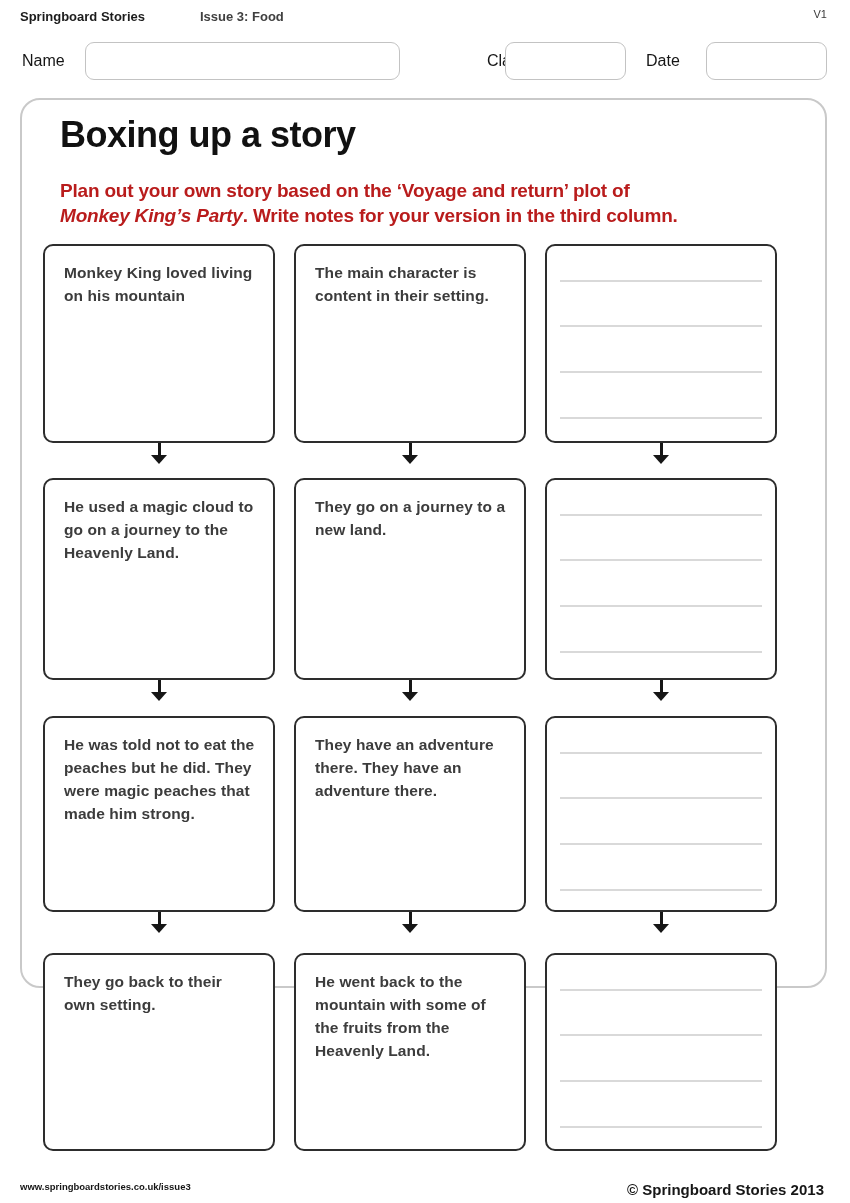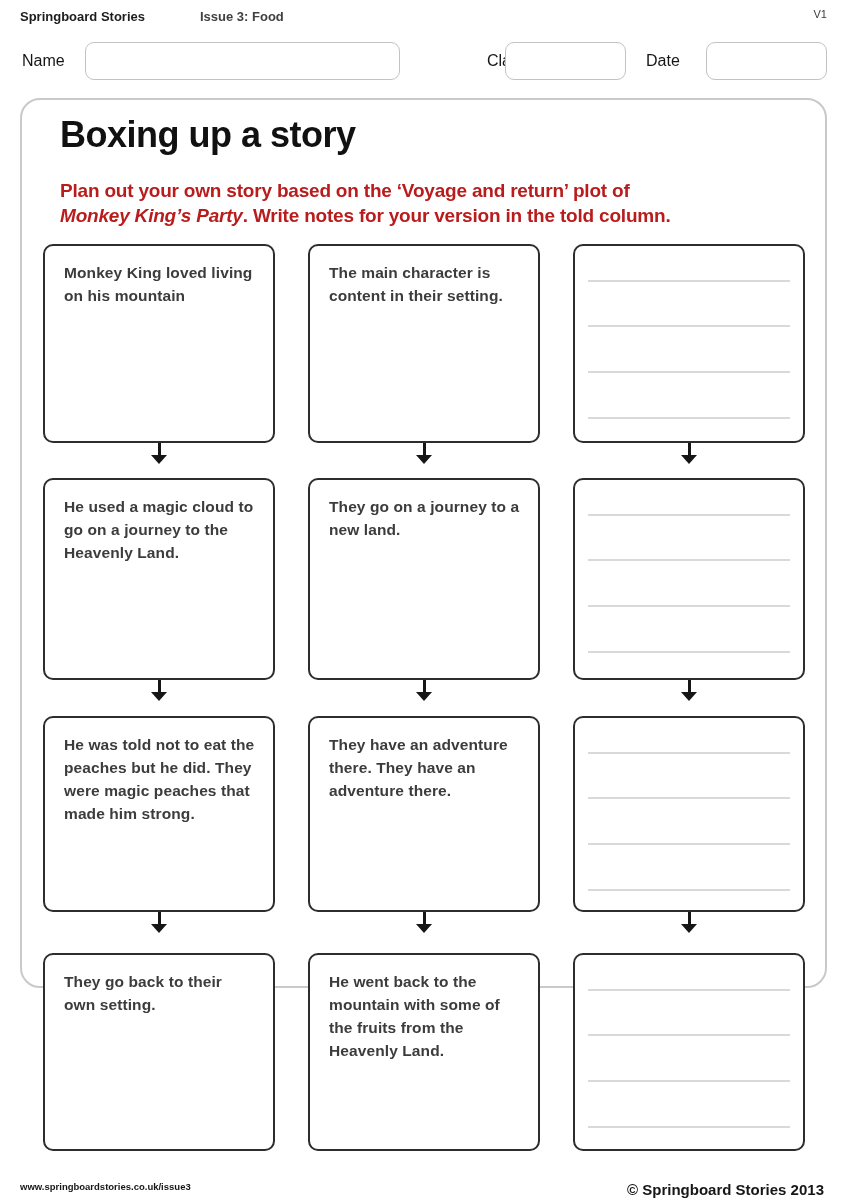--- a/index.html
+++ b/index.html
@@ -38,21 +38,21 @@
     position: absolute; left: 38px; top: 66px;
     font-size: 19px; line-height: 25px; font-weight: bold; color: #b91c1c; letter-spacing: -0.2px; margin-top: 12px;
   }
   .sheet-instructions em { font-style: italic; }
 
   
   .grid {
     position: absolute; left: 21px; top: 144px; width: 762px;
     display: grid;
     grid-template-columns: 232px 232px 232px;
-    column-gap: 33px;
+    column-gap: 19px;
     grid-template-rows: 199px 35px 202px 36px 196px 41px 198px;
   }
   .story-box {
     border: 2.5px solid #2d2d2d; border-radius: 10px; background: #fff;
     padding: 15px 16px 0 19px;
     font-size: 15.5px; line-height: 23px; font-weight: bold; color: #3c3c3c; letter-spacing: 0.1px;
   }
   .notes-box {
     border: 2.5px solid #2d2d2d; border-radius: 10px; background: #fff;
     position: relative;
@@ -83,21 +83,21 @@
 
 <span class="field-label lbl-name">Name</span>
 <input class="field-input inp-name" value="" style="">
 <span class="field-label lbl-class">Class</span>
 <input class="field-input inp-class" value="" style="">
 <span class="field-label lbl-date">Date</span>
 <input class="field-input inp-date" value="" style="">
 
 <main class="sheet">
   <h1 class="sheet-title">Boxing up a story</h1>
-  <p class="sheet-instructions"><span>Plan out your own story based on the ‘Voyage and return’ plot of</span><br><em>Monkey King’s Party</em><span>. Write notes for your version in the told column.</span></p>
+  <p class="sheet-instructions"><span>Plan out your own story based on the ‘Voyage and return’ plot of</span><br><em>Monkey King’s Party</em><span>. Write notes for your version in the third column.</span></p>
 
   <div class="grid">
 
     <div class="story-box">Monkey King loved living on his mountain</div>
     <div class="story-box">The main character is content in their setting.</div>
     <div class="notes-box">
       <div class="rule r1"></div>
       <div class="rule r2"></div>
       <div class="rule r3"></div>
       <div class="rule r4"></div>

